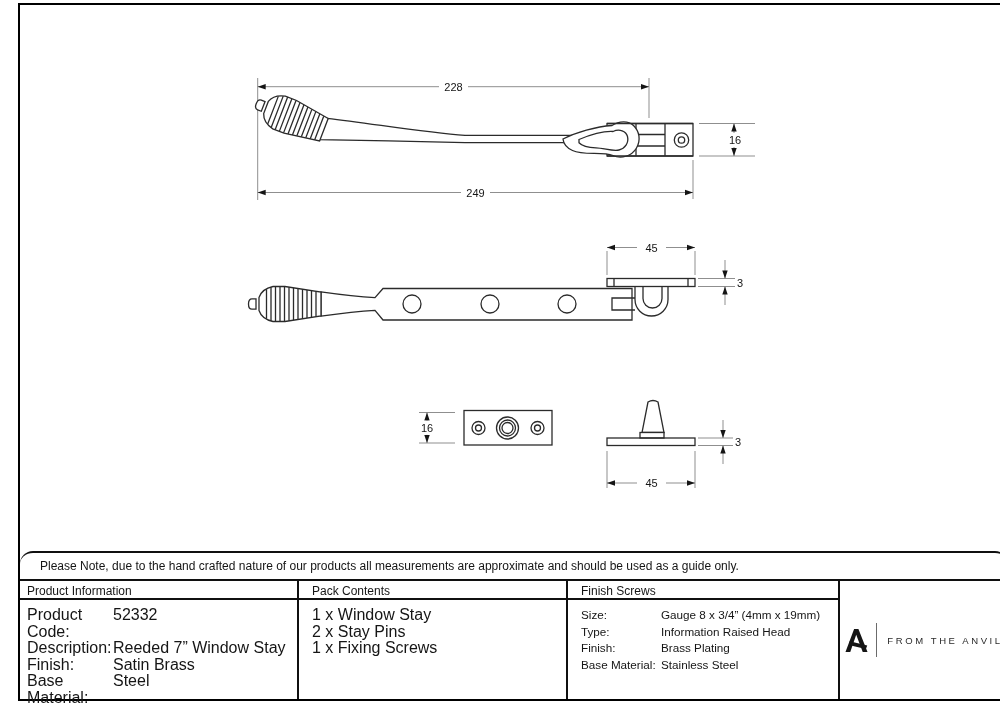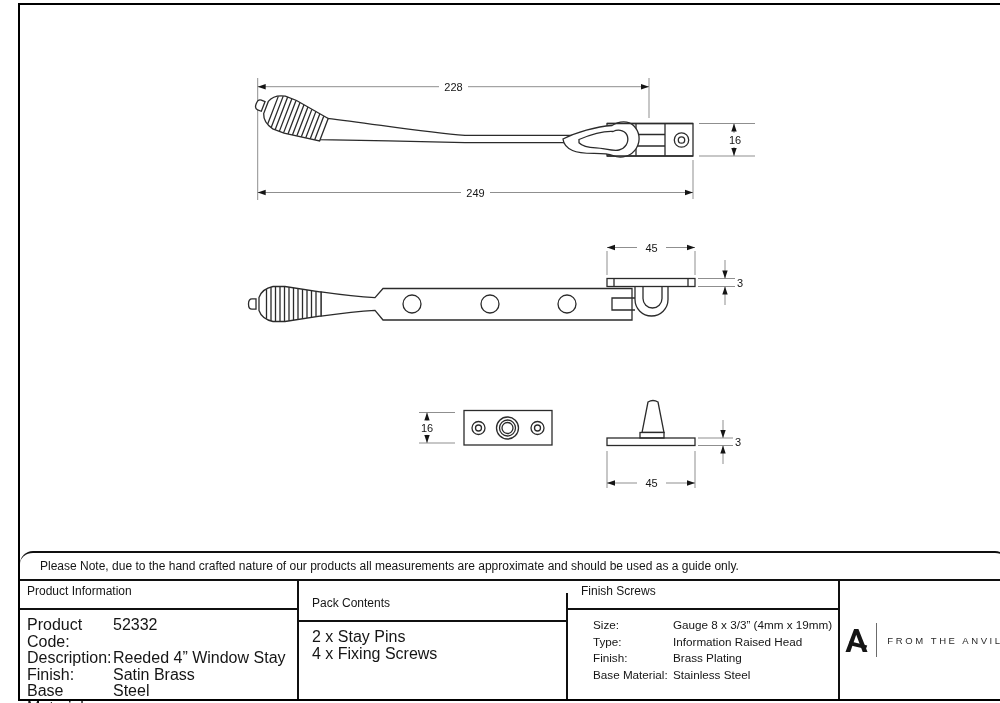--- a/index.html
+++ b/index.html
@@ -8,32 +8,32 @@
   .sheet{position:absolute;left:18px;top:3px;width:992px;height:698px;
          border:2px solid #000000;box-sizing:border-box;background:#fff;}
   .drawing{position:absolute;left:0;top:0;width:988px;height:546px;}
   .note-row{position:absolute;top:546px;left:0;width:988px;height:28px;
             border-top:2px solid #101010;box-sizing:border-box;
             display:flex;align-items:center;padding-left:20px;font-size:12px;border-radius:13px;}
   .info-table{position:absolute;top:574px;left:0;width:988px;height:120px;
               border-top:2px solid #101010;box-sizing:border-box;display:flex;}
   .col{box-sizing:border-box;border-right:2px solid #101010;}
   .col-product{width:279px;}
-  .col-pack{width:269px;margin-top:12px;}
+  .col-pack{width:269px;}
   .col-fixing{width:272px;}
   .col-brand{flex:1;border-right:none;display:flex;align-items:center;justify-content:center;}
-  .col-header{height:29px;border-bottom:2px solid #101010;box-sizing:border-box;
+  .col-header{height:19px;border-bottom:2px solid #101010;box-sizing:border-box;
               font-size:12px;padding:3px 0 8px 7px;}
   .col-pack .col-header,.col-fixing .col-header{padding-left:13px;}
   .col-body{padding:7px 0 0 7px;font-size:16px;line-height:16.6px;}
   .col-pack .col-body,.col-fixing .col-body{padding-left:13px;}
   .kv{display:flex;}
   .kv .k{width:86px;flex:0 0 auto;}
   .col-fixing .kv .k{width:80px;}
-  .col-fixing .col-body{font-size:11.7px;margin-left:12px;}
+  .col-fixing .col-body{font-size:11.7px;}
   .brand{display:flex;align-items:center;}
   .brand-divider{width:1px;height:34px;background:#6b6b6b;margin:0 10px 0 8px;}
   .brand-text{font-size:9.5px;letter-spacing:2.6px;color:#2a2a2a;white-space:nowrap;}
   
   .dim{stroke:#8f8f8f;stroke-width:1;fill:none;}
   .part{stroke:#2b2b2b;stroke-width:1.3;fill:none;}
   .partf{stroke:#2b2b2b;stroke-width:1.3;fill:#fff;}
   .arrow{fill:#151515;stroke:none;}
   .lblbg{fill:#fff;stroke:none;}
   .dimlbl{font-family:"Liberation Sans",sans-serif;font-size:11px;fill:#151515;text-anchor:middle;}
@@ -159,47 +159,48 @@
 
     <div class="col col-product">
       <div class="col-header">Product Information</div>
       <div class="col-body">
         <div class="kv">
             <span class="k">Product Code:</span>
             <span class="v">52332</span>
           </div>
         <div class="kv">
             <span class="k">Description:</span>
-            <span class="v">Reeded 4” Window Stay</span>
+            <span class="v">Reeded 7” Window Stay</span>
           </div>
         <div class="kv">
             <span class="k">Finish:</span>
             <span class="v">Satin Brass</span>
           </div>
         <div class="kv">
             <span class="k">Base Material:</span>
             <span class="v">Steel</span>
           </div>
       </div>
     </div>
 
     <div class="col col-pack">
       <div class="col-header">Pack Contents</div>
       <div class="col-body">
+        <div>1 x Window Stay</div>
         <div>2 x Stay Pins</div>
-        <div>4 x Fixing Screws</div>
+        <div>1 x Fixing Screws</div>
       </div>
     </div>
 
     <div class="col col-fixing">
       <div class="col-header">Finish Screws</div>
       <div class="col-body">
         <div class="kv">
             <span class="k">Size:</span>
-            <span class="v">Gauge 8 x 3/3” (4mm x 19mm)</span>
+            <span class="v">Gauge 8 x 3/4” (4mm x 19mm)</span>
           </div>
         <div class="kv">
             <span class="k">Type:</span>
             <span class="v">Information Raised Head</span>
           </div>
         <div class="kv">
             <span class="k">Finish:</span>
             <span class="v">Brass Plating</span>
           </div>
         <div class="kv">

